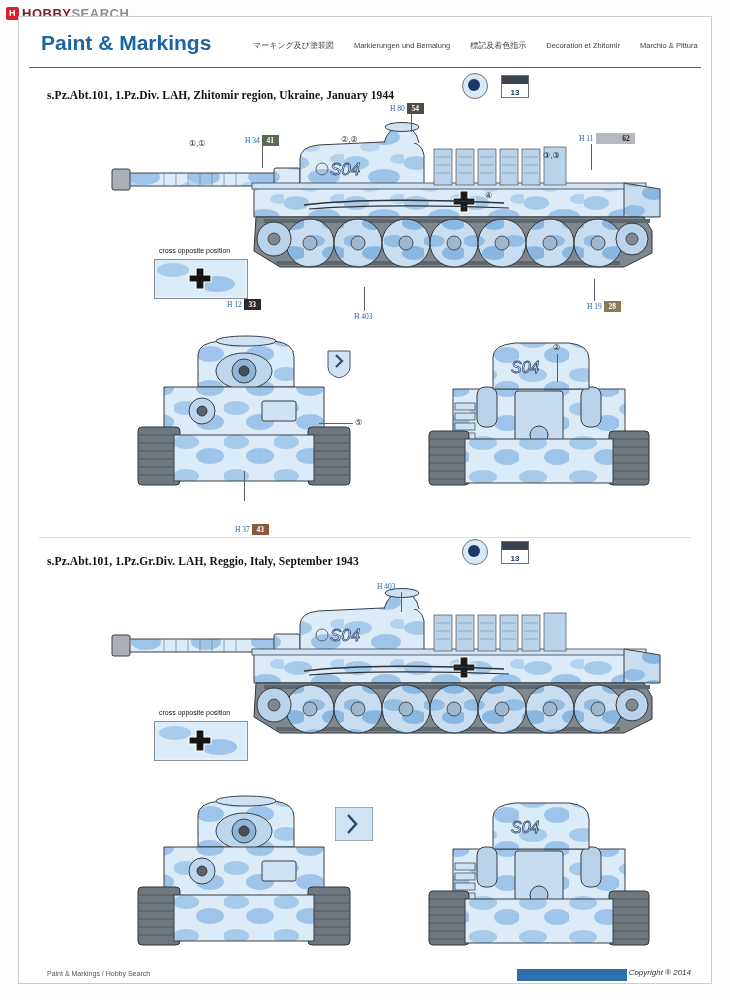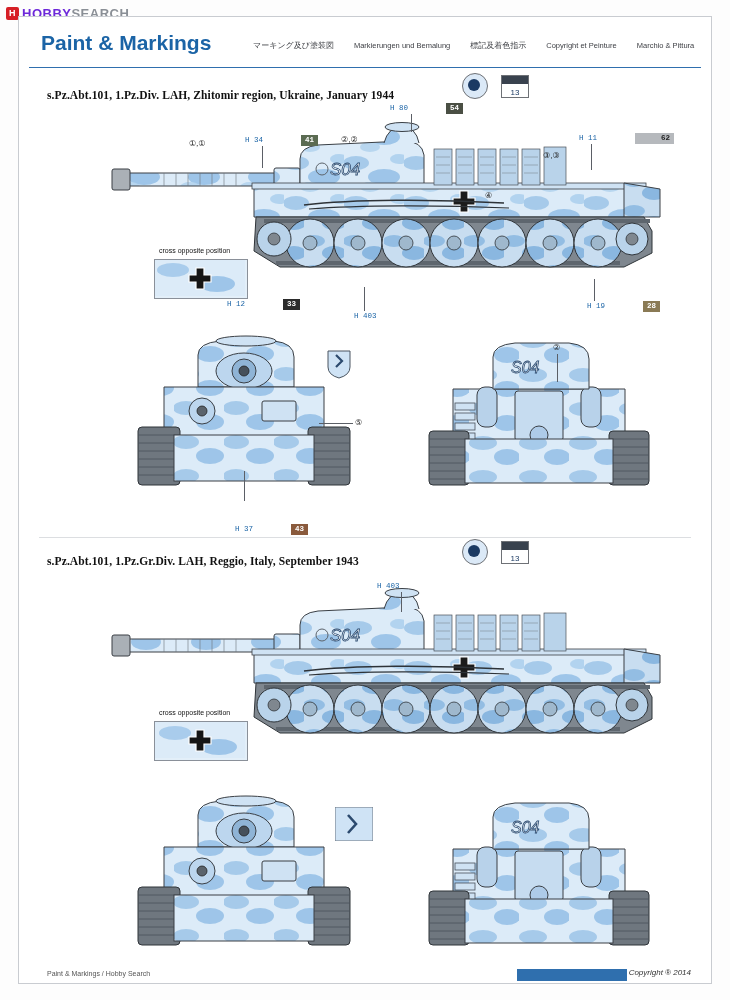--- a/index.html
+++ b/index.html
@@ -36,21 +36,21 @@
     width: 13px;
     height: 13px;
     background: #d61f26;
     color: #fff;
     font-size: 9px;
     line-height: 13px;
     text-align: center;
     margin-right: 3px;
     border-radius: 2px;
   }
-  .logo .hobby { color: #6d28d9; }
+  .logo .hobby { color: #7f1d1d; }
   .logo .search { color: #8a8f96; }
 
   
   .sheet {
     position: absolute;
     left: 18px;
     top: 16px;
     width: 694px;
     height: 968px;
     border: 1px solid #c9ccd1;
@@ -139,34 +139,33 @@
   .ins-plate .band {
     position: absolute;
     left: 0; top: 0; right: 0; height: 8px;
     background: #39424e;
   }
   .ins-plate .num {
     position: absolute;
     left: 0; right: 0; bottom: 0px;
     text-align: center;
     font-size: 8px;
-    font-weight: normal;
+    font-weight: bold;
     color: #1b3a63;
   }
 
   
   .chip {
     position: absolute;
     display: flex;
     align-items: stretch;
     height: 11px;
     font-size: 7.5px;
-    font-family: Liberation Mono, monospace;
+    font-family: Liberation Serif, serif;
     white-space: nowrap;
-    gap: 36px;
   }
   .chip .code {
     color: #1b64a6;
     padding: 0 2px 0 0;
     line-height: 11px;
     font-weight: normal;
   }
   .chip .sw {
     min-width: 13px;
     text-align: center;
@@ -238,21 +237,21 @@
   </div>
 
   <div class="sheet">
 
     <div class="header">
       <div class="title">Paint &amp; Markings</div>
       <div class="subs">
         <span class="jp">マーキング及び塗装図</span>
         <span>Markierungen und Bemalung</span>
         <span class="jp">標記及着色指示</span>
-        <span>Copyright et Peinture</span>
+        <span>Decoration et Zhitomir</span>
         <span>Marchio &amp; Pittura</span>
       </div>
     </div>
     <div class="header-rule"></div>
 
     <div class="scheme" style="top:56px;height:460px;">
 
       <div class="scheme-title" style="top:6px;">s.Pz.Abt.101, 1.Pz.Div. LAH, Zhitomir region, Ukraine, January 1944</div>
 
       <div class="ins-circle" style="left:443px;top:0px;">

